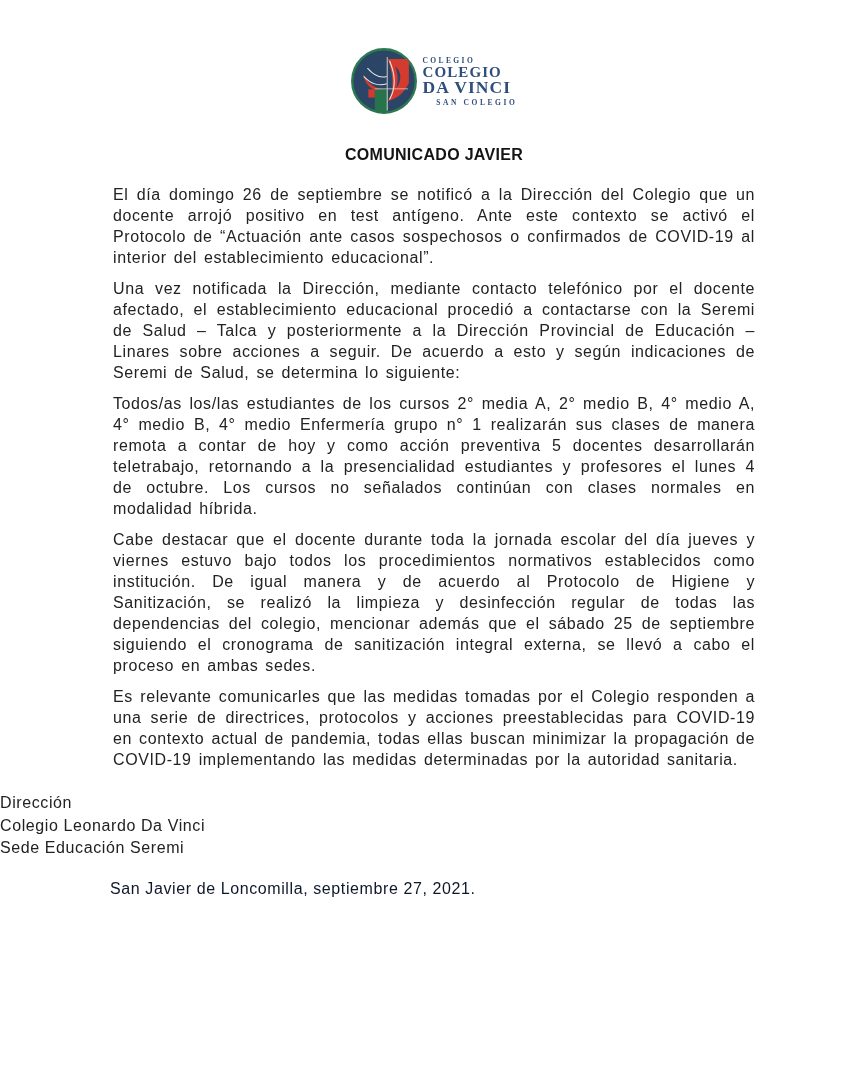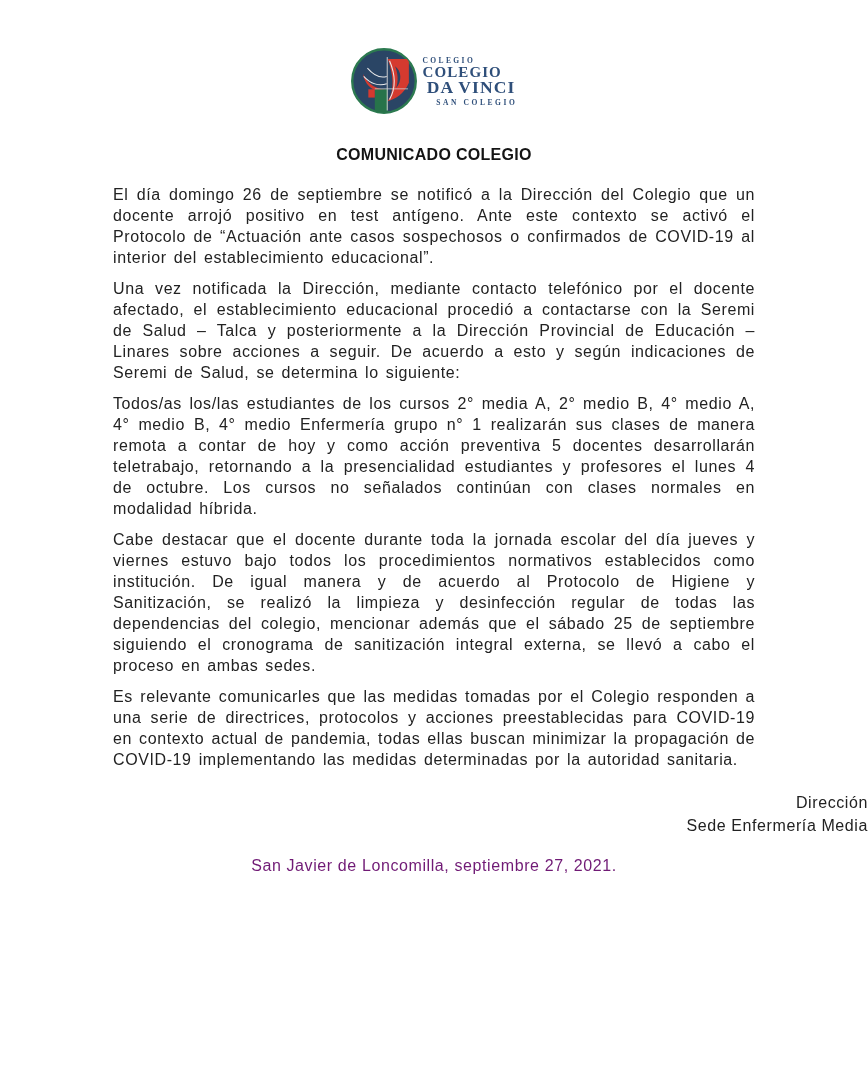--- a/index.html
+++ b/index.html
@@ -23,21 +23,21 @@
   }
   .emblem { display: block; }
   .wordmark {
     font-family: "Liberation Serif", serif;
     color: #2f4f7a;
     font-weight: 600;
     width: 97px;
   }
   .wm-colegio { font-size: 7.5px; letter-spacing: 2.4px; line-height: 9px; }
   .wm-line1  { font-size: 15px;  letter-spacing: 1.1px; line-height: 14px; }
-  .wm-line2  { font-size: 17.5px; letter-spacing: 1.1px; line-height: 16px; text-align: center; }
+  .wm-line2  { font-size: 17.5px; letter-spacing: 1.1px; line-height: 16px; text-align: left; }
   .wm-city   { font-size: 7.5px; letter-spacing: 2.6px; text-align: right; margin-top: 3px; padding-right: 2px; }
   
   .doc-title {
     margin-top: 30px;
     text-align: center;
     font-size: 16px;
     font-weight: bold;
     letter-spacing: 0.3px;
     color: #141414;
   }
@@ -48,32 +48,32 @@
     font-size: 16px;
     line-height: 21px;
     text-align: justify;
     letter-spacing: 0.6px;
     word-spacing: 2px;
     color: #222222;
   }
   
   .signature {
     margin-top: 22px;
-    text-align: right;
+    text-align: left;
     font-size: 16px;
     line-height: 22.5px;
     letter-spacing: 0.6px;
     color: #222222;
   }
   .dateline {
     margin: 20px 110px 0 110px;
-    text-align: center;
+    text-align: left;
     font-size: 16px;
     letter-spacing: 0.6px;
-    color: #701a75;
+    color: #0f172a;
   }
 </style>
 </head>
 <body>
 
 <div class="page">
 
   <div class="logo-block">
     <svg class="emblem" viewBox="0 0 76 76" width="70" height="70" xmlns="http://www.w3.org/2000/svg" aria-hidden="true">
       <defs>
@@ -96,30 +96,31 @@
       </g>
     </svg>
     <div class="wordmark">
       <div class="wm-colegio">COLEGIO</div>
       <div class="wm-line1">COLEGIO</div>
       <div class="wm-line2">DA VINCI</div>
       <div class="wm-city">SAN COLEGIO</div>
     </div>
   </div>
 
-  <div class="doc-title">COMUNICADO COLEGIO</div>
+  <div class="doc-title">COMUNICADO JAVIER</div>
 
   <div class="content">
     <p>El día domingo 26 de septiembre se notificó a la Dirección del Colegio que un docente arrojó positivo en test antígeno. Ante este contexto se activó el Protocolo de “Actuación ante casos sospechosos o confirmados de COVID-19 al interior del establecimiento educacional”.</p>
     <p>Una vez notificada la Dirección, mediante contacto telefónico por el docente afectado, el establecimiento educacional procedió a contactarse con la Seremi de Salud – Talca y posteriormente a la Dirección Provincial de Educación – Linares sobre acciones a seguir. De acuerdo a esto y según indicaciones de Seremi de Salud, se determina lo siguiente:</p>
     <p>Todos/as los/las estudiantes de los cursos 2° media A, 2° medio B, 4° medio A, 4° medio B, 4° medio Enfermería grupo n° 1 realizarán sus clases de manera remota a contar de hoy y como acción preventiva 5 docentes desarrollarán teletrabajo, retornando a la presencialidad estudiantes y profesores el lunes 4 de octubre. Los cursos no señalados continúan con clases normales en modalidad híbrida.</p>
     <p>Cabe destacar que el docente durante toda la jornada escolar del día jueves y viernes estuvo bajo todos los procedimientos normativos establecidos como institución. De igual manera y de acuerdo al Protocolo de Higiene y Sanitización, se realizó la limpieza y desinfección regular de todas las dependencias del colegio, mencionar además que el sábado 25 de septiembre siguiendo el cronograma de sanitización integral externa, se llevó a cabo el proceso en ambas sedes.</p>
     <p>Es relevante comunicarles que las medidas tomadas por el Colegio responden a una serie de directrices, protocolos y acciones preestablecidas para COVID-19 en contexto actual de pandemia, todas ellas buscan minimizar la propagación de COVID-19 implementando las medidas determinadas por la autoridad sanitaria.</p>
   </div>
 
   <div class="signature">
     <div>Dirección</div>
-    <div>Sede Enfermería Media</div>
+    <div>Colegio Leonardo Da Vinci</div>
+    <div>Sede Educación Seremi</div>
   </div>
 
   <div class="dateline">San Javier de Loncomilla, septiembre 27, 2021.</div>
 
 </div>
 
 </body></html>

